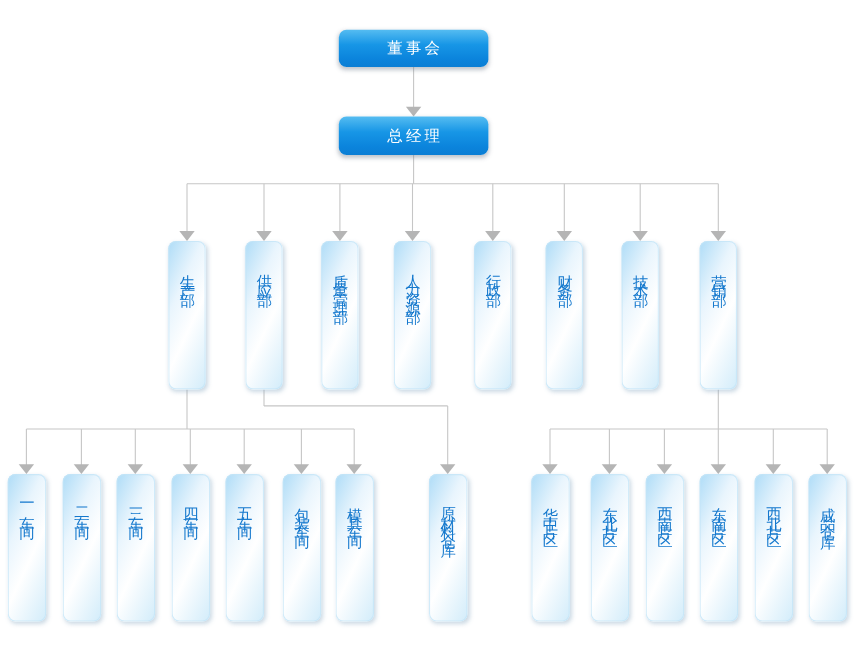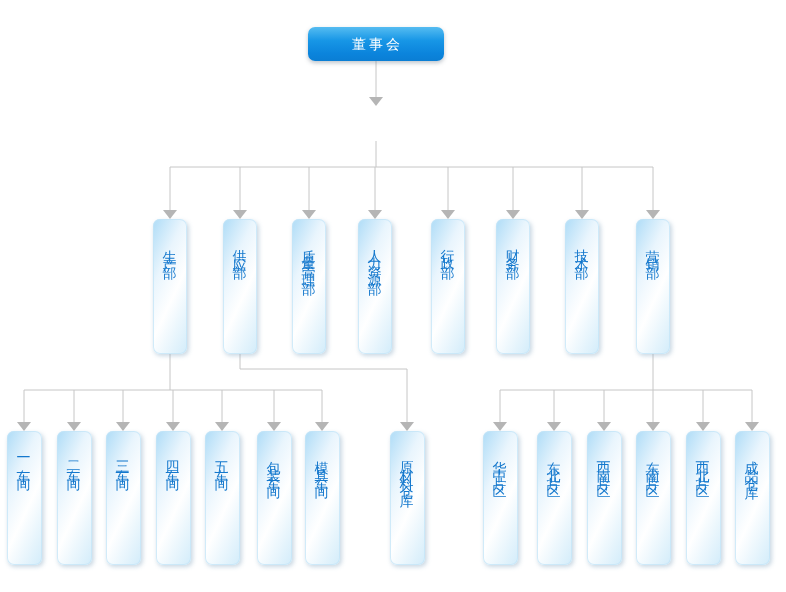--- a/index.html
+++ b/index.html
@@ -93,20 +93,23 @@
       <line x1="703" y1="390" x2="703" y2="423" stroke="#c6c6c6" stroke-width="1"></line>
       <polygon points="696,422 710,422 703,431" fill="#b5b5b5"></polygon>
       <line x1="752" y1="390" x2="752" y2="423" stroke="#c6c6c6" stroke-width="1"></line>
       <polygon points="745,422 759,422 752,431" fill="#b5b5b5"></polygon>
     </svg>
 
   <div class="hnode" id="board-node" style="left:308px;top:27px;width:136px;height:34px;">
     <span class="hlabel">董事会</span>
   </div>
 
+  <div class="hnode" id="gm-node" style="left:308px;top:106px;width:136px;height:35px;">
+    <span class="hlabel">总经理</span>
+  </div>
 
   <div id="node-layer">
       <div class="vnode" style="left: 153px; top: 219px; width: 34px; height: 135px;">
         <span class="vlabel">生产部</span>
       </div>
       <div class="vnode" style="left: 223px; top: 219px; width: 34px; height: 135px;">
         <span class="vlabel">供应部</span>
       </div>
       <div class="vnode" style="left: 292px; top: 219px; width: 34px; height: 135px;">
         <span class="vlabel">质量管理部</span>

